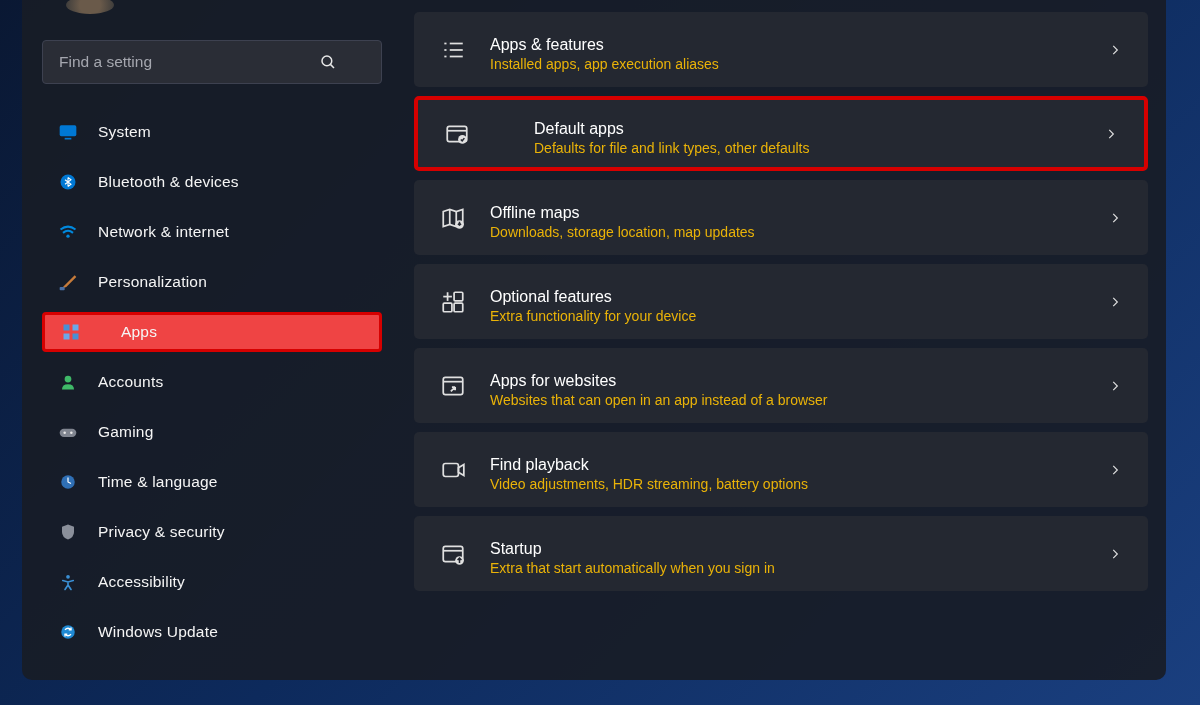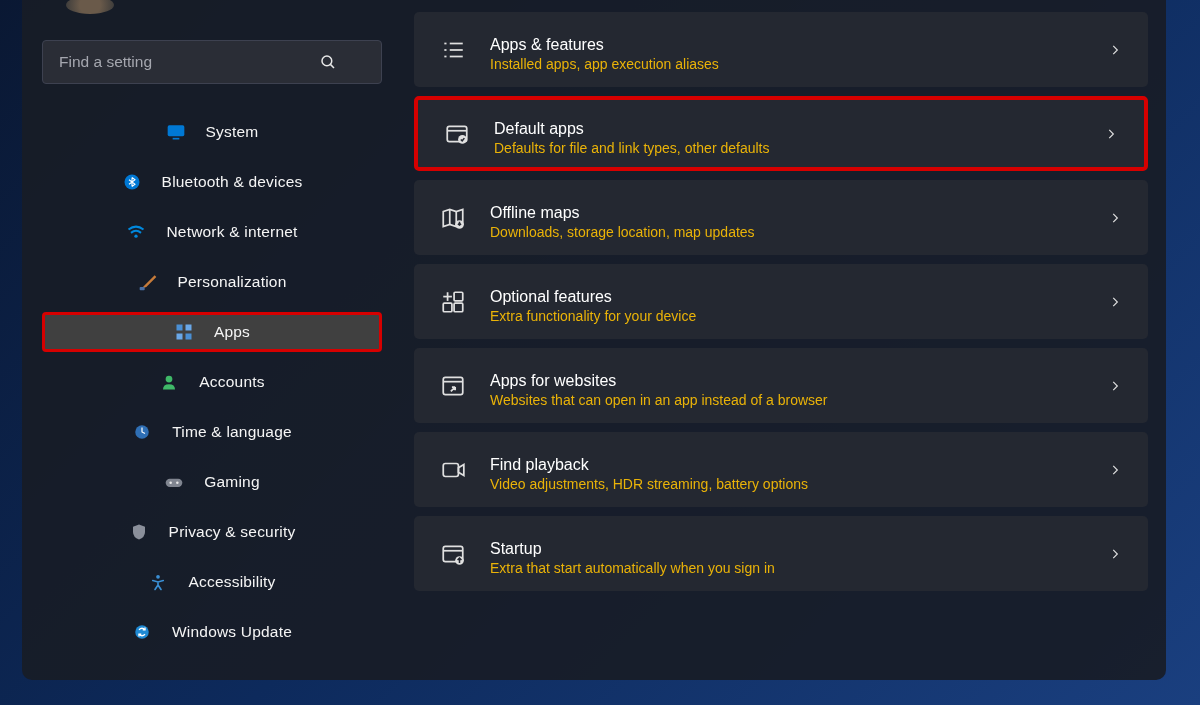--- a/index.html
+++ b/index.html
@@ -70,39 +70,39 @@
     }
     .nav-item {
       display: flex;
       align-items: center;
       height: 40px;
       padding: 0 16px;
       border-radius: 5px;
       cursor: pointer;
       gap: 20px;
       margin-bottom: 10px;
-      justify-content: center;
-    }
-    .nav-item.selected { background: #404040; }
+    }
+    .nav-item.selected { background: #ef4444; }
     .nav-icon {
       width: 20px;
       height: 20px;
       display: flex;
       align-items: center;
       justify-content: center;
       flex-shrink: 0;
     }
     .nav-label {
       font-size: 15.5px;
       color: #f5f5f5;
       letter-spacing: 0.2px;
     }
     .highlight-red {
       border: 3px solid #d60000;
       border-radius: 4px;
+      gap: 40px;
     }
     .main-content {
       flex: 1;
       padding: 12px 18px 0 4px;
       position: relative;
     }
     .card-list {
       display: flex;
       flex-direction: column;
       gap: 9px;
@@ -230,37 +230,37 @@
           <svg viewBox="0 0 24 24" width="18" height="18">
               <circle cx="12" cy="8" r="4.5" fill="#3fb968"></circle>
               <path d="M4 22 Q4 15 12 15 Q20 15 20 22 Z" fill="#3fb968"></path>
             </svg>
         </span>
         <span class="nav-label">Accounts</span>
       </li>
 
       <li class="nav-item">
         <span class="nav-icon">
-          <svg viewBox="0 0 24 24" width="18" height="18">
-              <circle cx="12" cy="12" r="9" fill="#2f6fb5"></circle>
-              <path d="M12 6 L12 12 L16 14" stroke="#fff" stroke-width="1.6" fill="none"></path>
-            </svg>
-        </span>
-        <span class="nav-label">Time &amp; language</span>
-      </li>
-
-      <li class="nav-item">
-        <span class="nav-icon">
           <svg viewBox="0 0 24 24" width="20" height="20">
               <rect x="2" y="8" width="20" height="10" rx="5" fill="#808590"></rect>
               <circle cx="8" cy="13" r="1.5" fill="#e8e8e8"></circle>
               <circle cx="16" cy="13" r="1.5" fill="#e8e8e8"></circle>
             </svg>
         </span>
         <span class="nav-label">Gaming</span>
+      </li>
+
+      <li class="nav-item">
+        <span class="nav-icon">
+          <svg viewBox="0 0 24 24" width="18" height="18">
+              <circle cx="12" cy="12" r="9" fill="#2f6fb5"></circle>
+              <path d="M12 6 L12 12 L16 14" stroke="#fff" stroke-width="1.6" fill="none"></path>
+            </svg>
+        </span>
+        <span class="nav-label">Time &amp; language</span>
       </li>
 
       <li class="nav-item">
         <span class="nav-icon">
           <svg viewBox="0 0 24 24" width="18" height="18">
               <path d="M12 2 L20 5 L20 12 Q20 19 12 22 Q4 19 4 12 L4 5 Z" fill="#8a8f9a"></path>
             </svg>
         </span>
         <span class="nav-label">Privacy &amp; security</span>
       </li>

